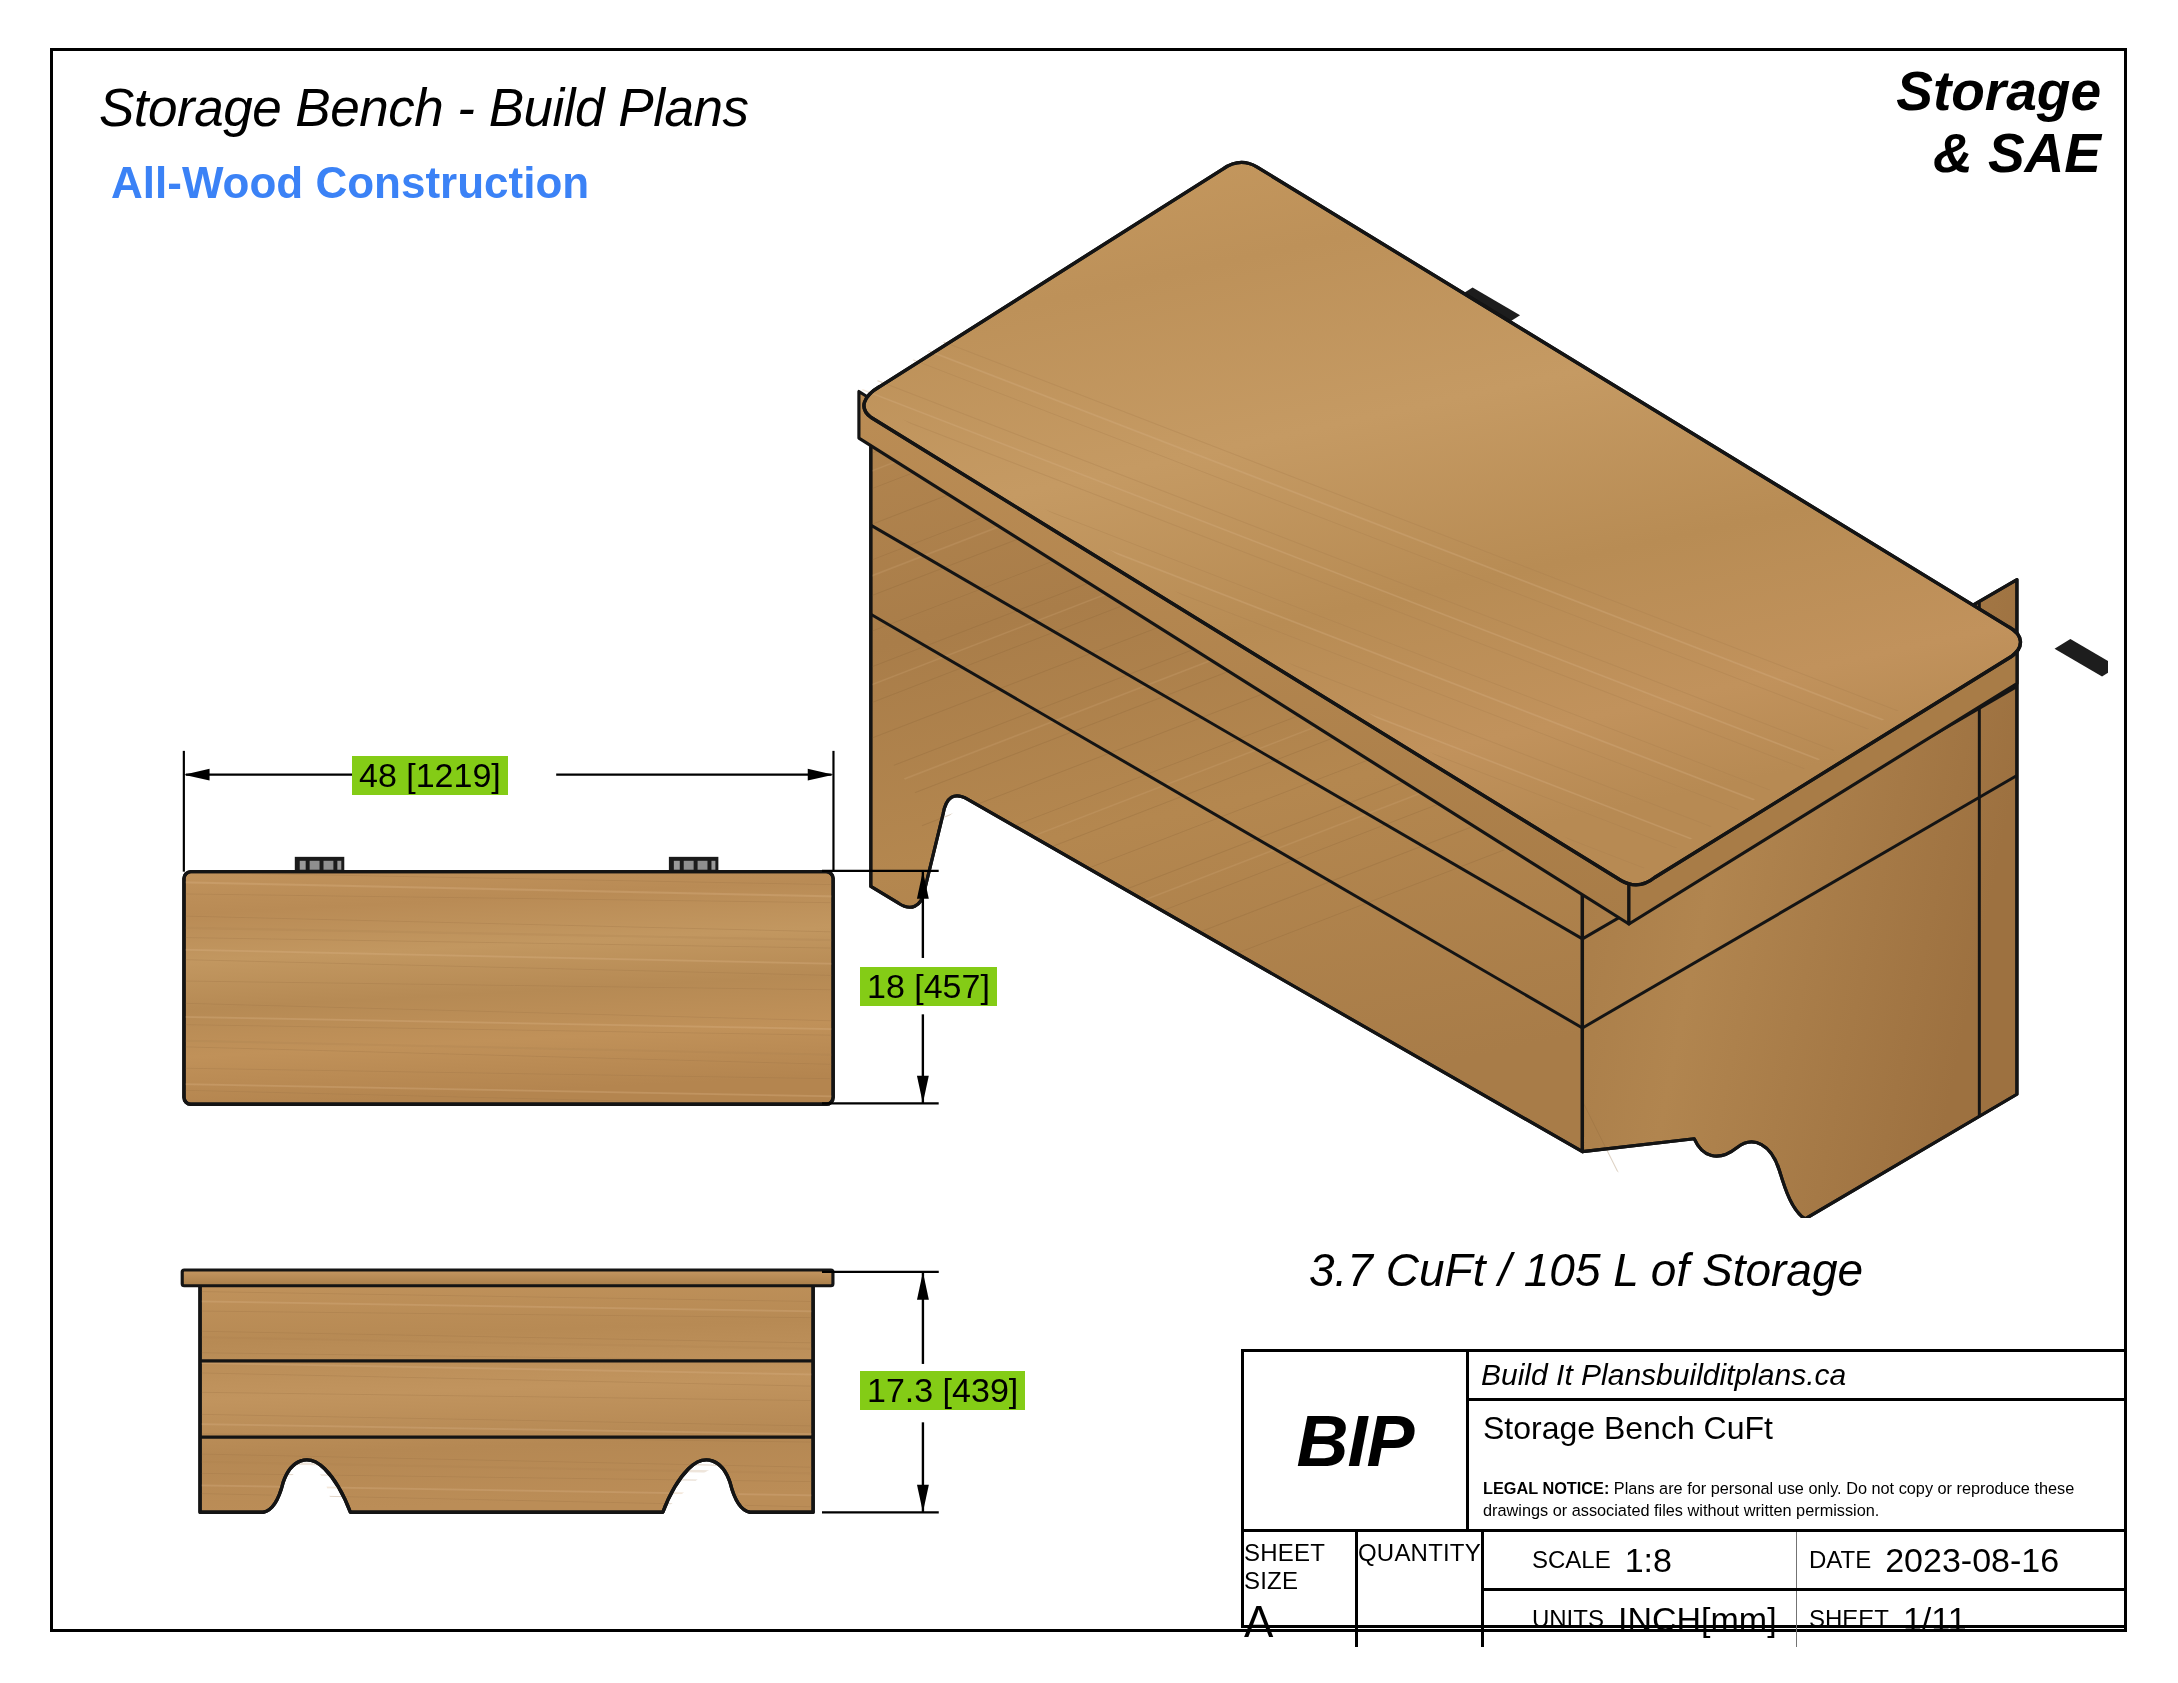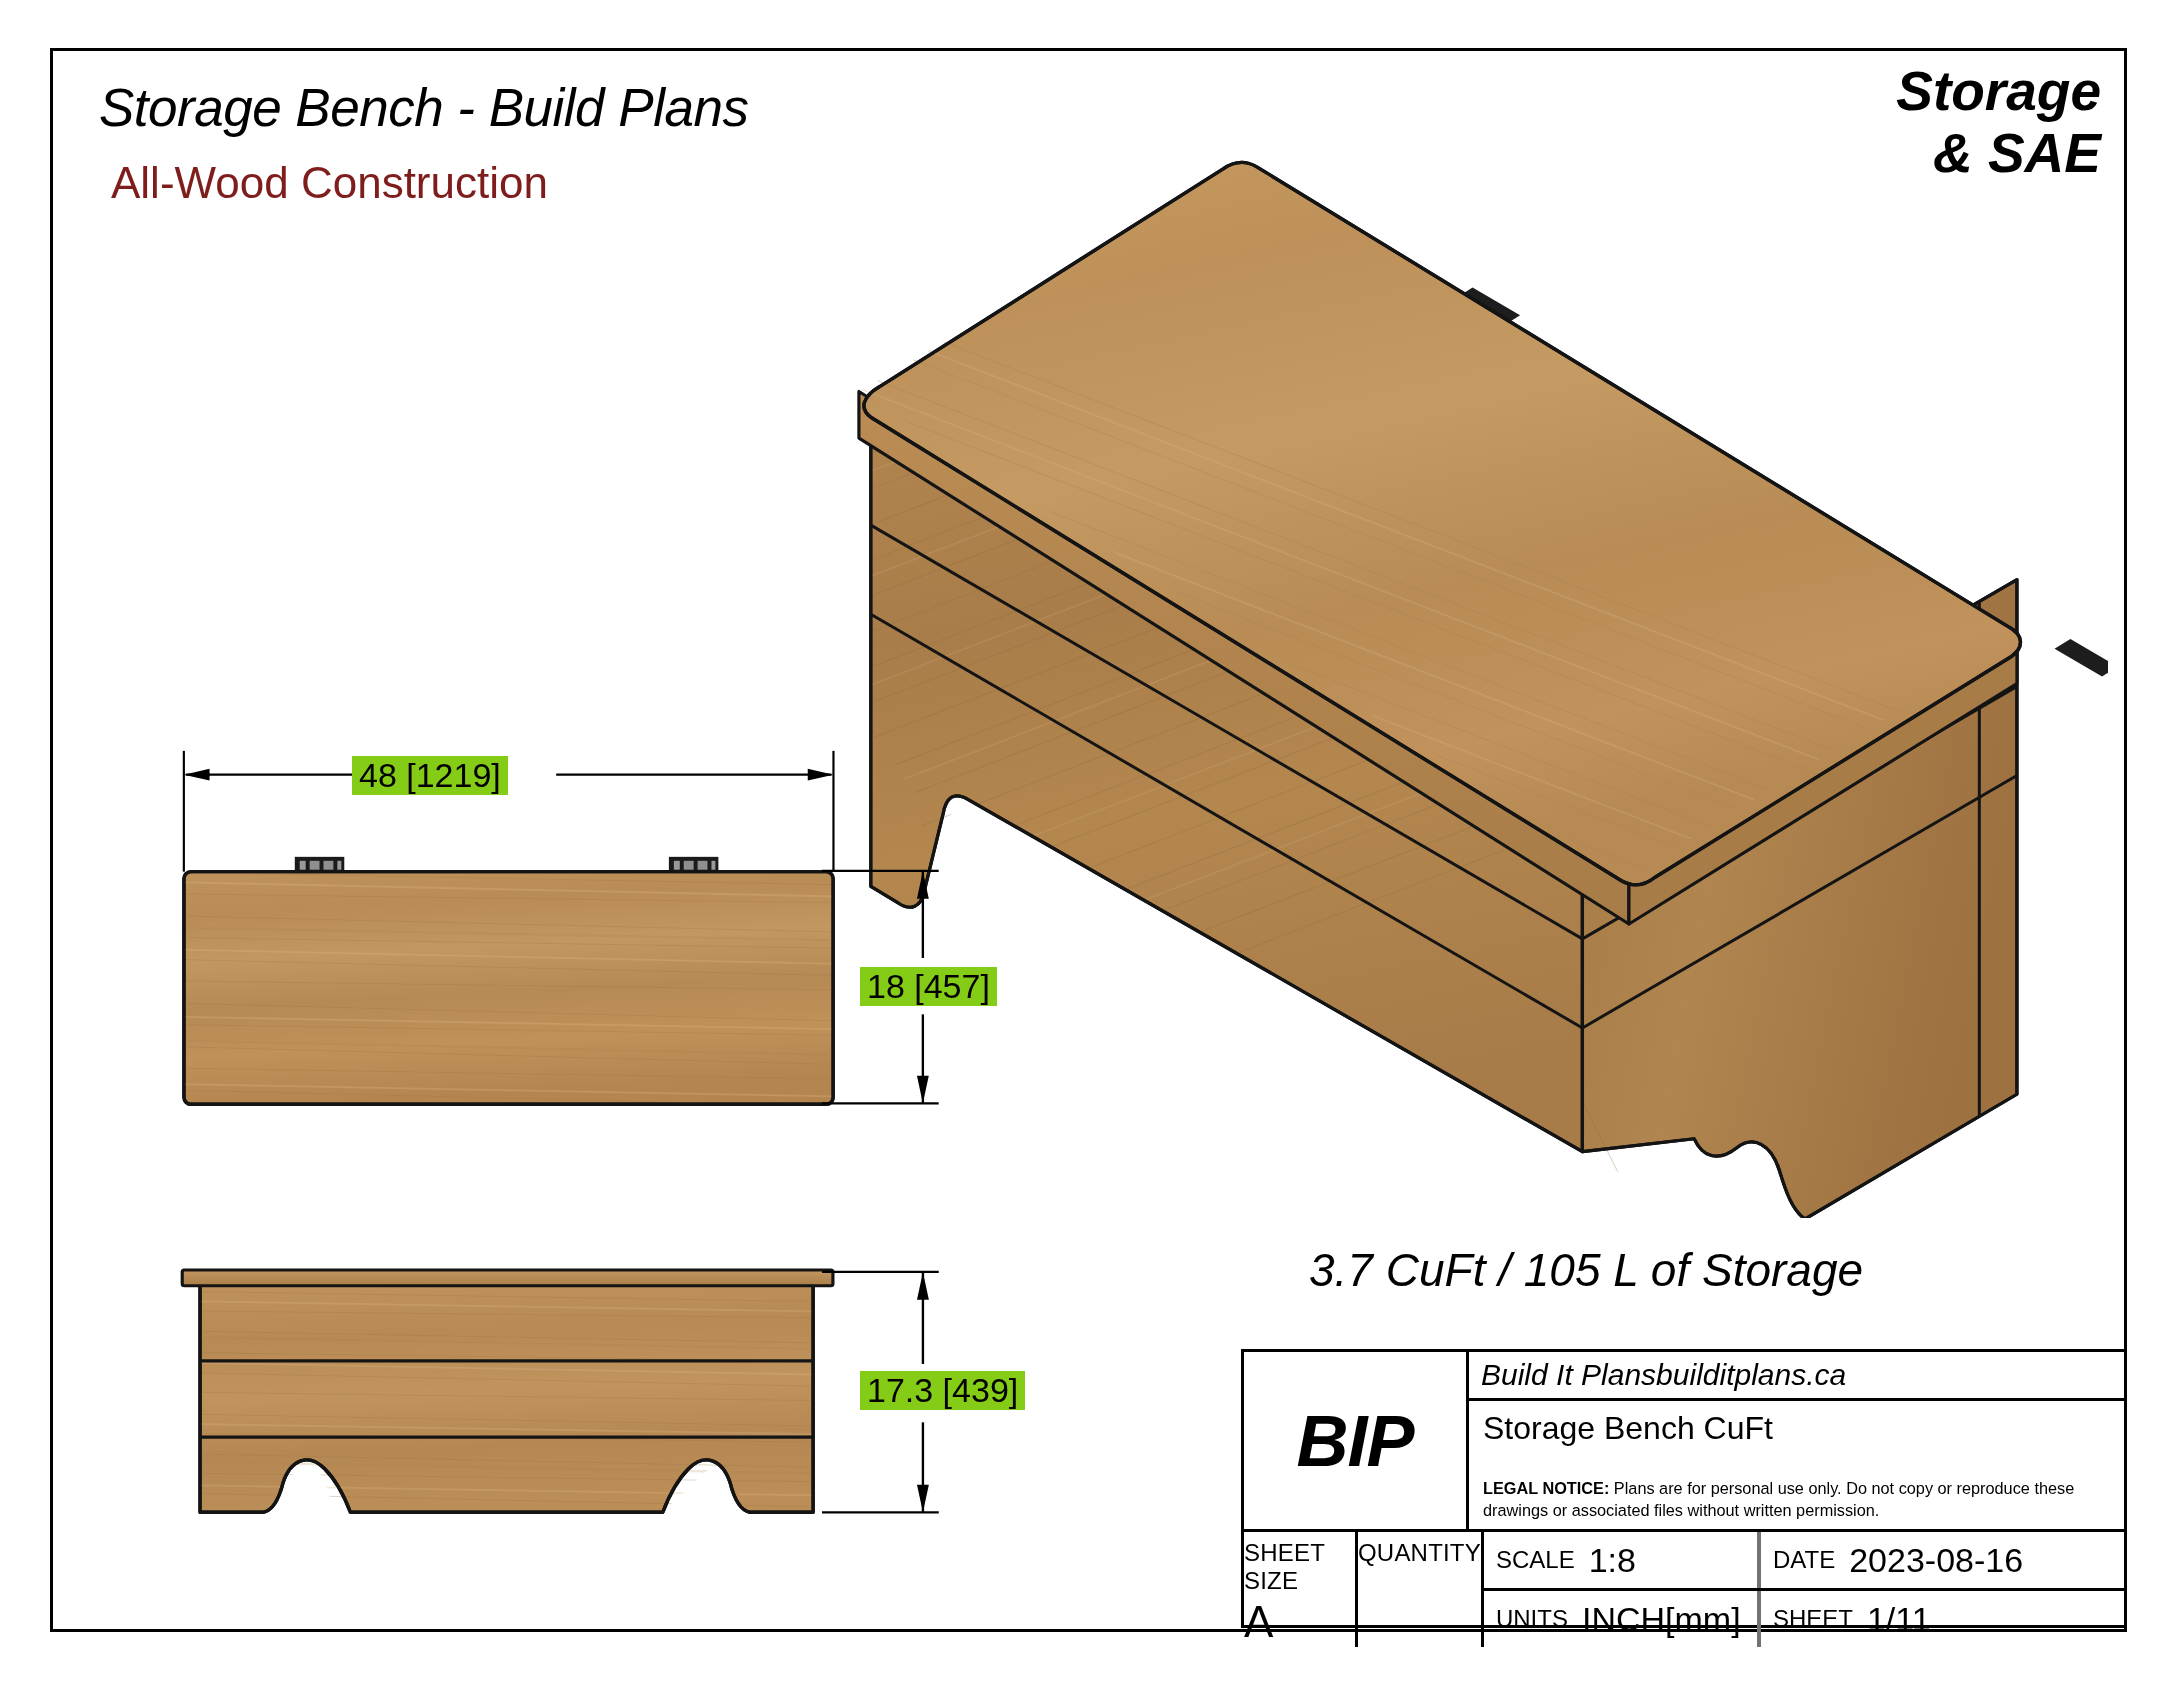--- a/index.html
+++ b/index.html
@@ -37,22 +37,22 @@
     color: #000;
     white-space: nowrap;
     letter-spacing: -0.5px;
   }
   #title-sub {
     position: absolute;
     left: 111px;
     top: 158px;
     font-size: 44px;
     font-style: normal;
-    font-weight: normal;
-    color: #7f1d1d;
+    font-weight: bold;
+    color: #3b82f6;
     white-space: nowrap;
   }
   #units-block {
     position: absolute;
     right: 77px;
     top: 61px;
     text-align: right;
     font-size: 55px;
     font-weight: bold;
     font-style: italic;
@@ -148,21 +148,21 @@
   .tb-bigval { font-size: 44px; padding-top: 2px; }
   .tb-fields { flex: 1; display: flex; flex-direction: column; }
   .tb-frow { flex: 1; display: flex; }
   .tb-frow.top { border-bottom: 3px solid #000; }
   .tb-cell {
     display: flex;
     align-items: center;
     padding-left: 12px;
     box-sizing: border-box;
   }
-  .tb-cell.left { flex: 0 0 277px; border-right: 4px solid #737373; }
+  .tb-cell.left { flex: 0 0 277px; border-right: 1px solid #737373; margin-left: 36px; }
   .tb-cell.right { flex: 1; }
   .tb-lbl { font-size: 24px; }
   .tb-val { font-size: 34px; padding-left: 14px; }
 </style>
 </head>
 <body>
 
 <div id="sheet-border"></div>
 
 <div id="title-main">Storage Bench - Build Plans</div>

